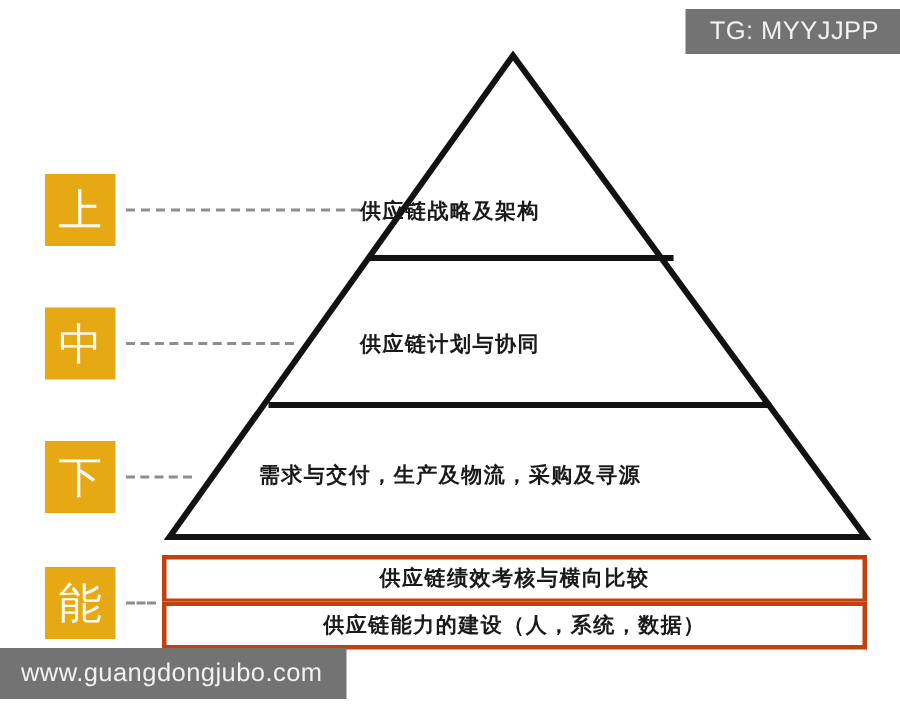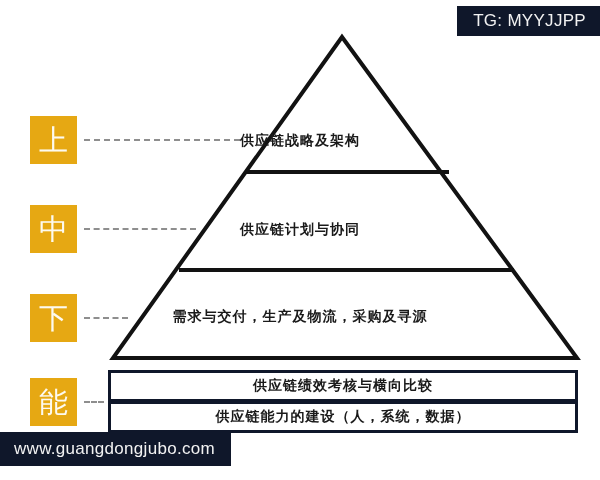--- a/index.html
+++ b/index.html
@@ -14,21 +14,21 @@
     position: relative;
     width: 600px;
     height: 480px;
     background: #ffffff;
     overflow: hidden;
   }
 
   
   .watermark {
     position: absolute;
-    background: #0f172a;
+    background: #737373;
     color: #f2f2f2;
     font-size: 17px;
     letter-spacing: 0.3px;
     display: flex;
     align-items: center;
     white-space: nowrap;
     z-index: 30;
   }
   #wm-top {
     right: 0;
@@ -99,21 +99,21 @@
   #text-tier1 { left: 0; width: 600px; top: 132px; }
   #text-tier2 { left: 0; width: 600px; top: 221px; }
   #text-tier3 { left: 0; width: 600px; top: 308px; }
 
   
   .base-box {
     position: absolute;
     left: 108px;
     width: 470px;
     box-sizing: border-box;
-    border: 3px solid #0f172a;
+    border: 3px solid #c2410c;
     background: #ffffff;
     display: flex;
     align-items: center;
     justify-content: center;
     color: #1a1a1a;
     font-family: "DejaVu Sans", "Liberation Sans", sans-serif;
     font-size: 14px;
     font-weight: 700;
     letter-spacing: 1px;
     white-space: nowrap;

